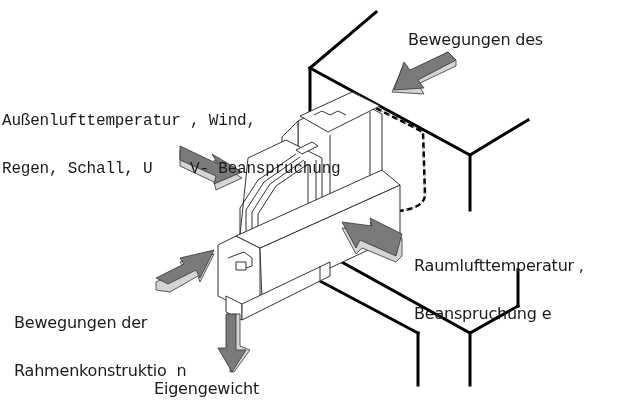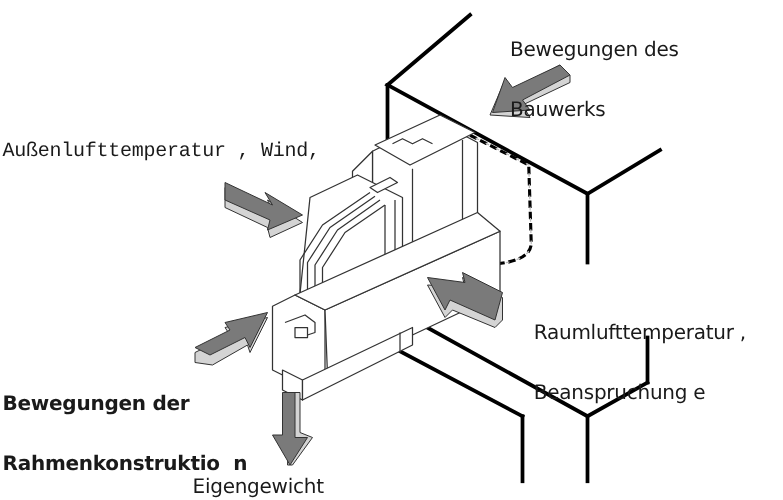--- a/index.html
+++ b/index.html
@@ -73,30 +73,30 @@
     <polygon points="156,278 184,264 180,258 214,250 200,278 196,270 168,284" fill="#7a7a7a" stroke="#333" stroke-width="0.8"></polygon>
   </g>
   <g>
     <polygon points="232,314 240,314 240,346 250,350 234,372 230,372" fill="#d4d4d4" stroke="#333" stroke-width="0.8"></polygon>
     <polygon points="226,314 236,314 236,350 246,350 232,372 218,348 226,348" fill="#7a7a7a" stroke="#333" stroke-width="0.8"></polygon>
   </g>
 </svg>
 
 <div class="lbl" style="left:408px; top:0px;">
   <div>Bewegungen des</div>
-  <div>Bauwerks</div>
 </div>
 
 <div class="lbl" style="left:2px; top:81px;font-family:Liberation Mono, monospace;">
   <div>Außenlufttemperatur , Wind,</div>
+  <div>Regen, Schall, U    V- Beanspruchung</div>
 </div>
 
-<div class="lbl" style="left:427px; top:226px;">
+<div class="lbl" style="left:414px; top:226px;">
   <div>Raumlufttemperatur ,</div>
   <div>Beanspruchung e</div>
 </div>
 
-<div class="lbl" style="left:2px; top:283px;font-weight:bold;">
+<div class="lbl" style="left:14px; top:283px;">
   <div>Bewegungen der</div>
   <div>Rahmenkonstruktio  n</div>
 </div>
 
 <div class="lbl" style="left:154px; top:381px;">Eigengewicht</div>
 
 </body></html>

